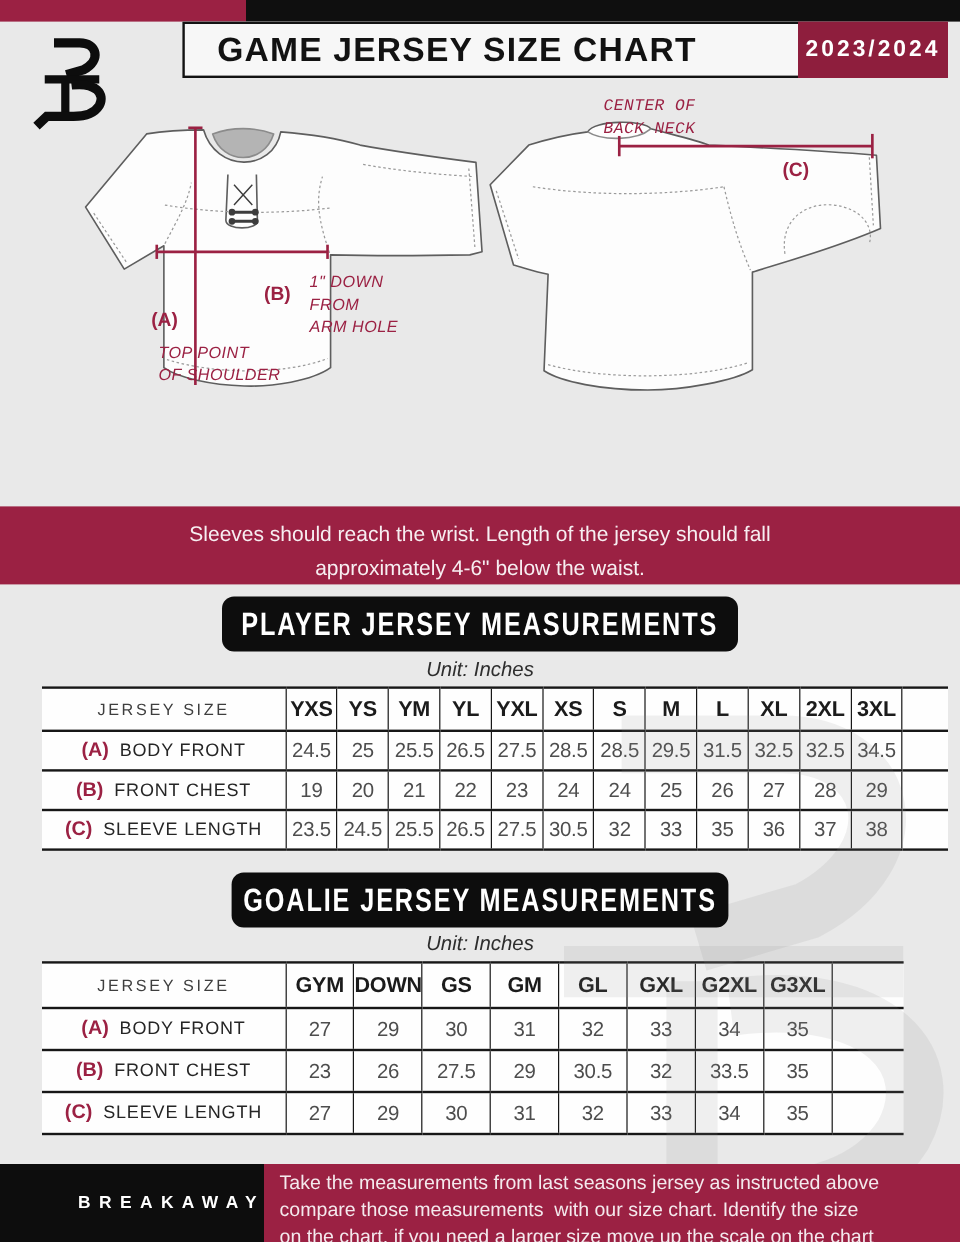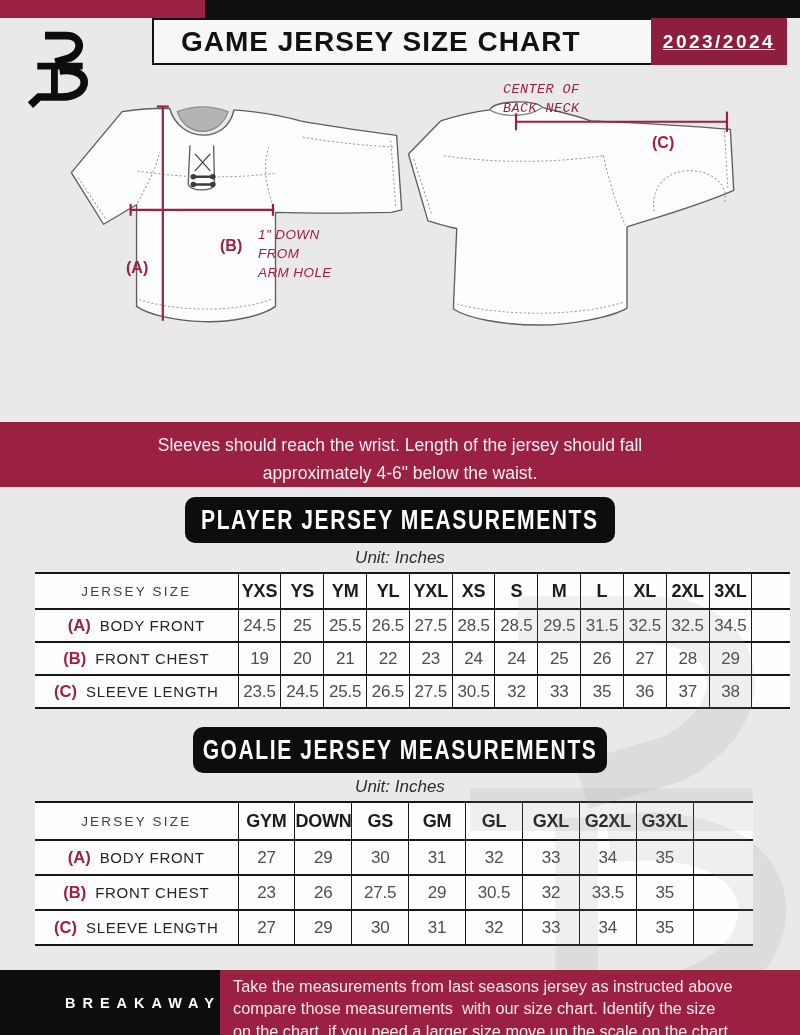--- a/index.html
+++ b/index.html
@@ -7,23 +7,23 @@
   .page { position:relative; width:800px; height:1035px; margin:0 auto;
           background:#e9e9e9; overflow:hidden; }
 
   
   .strip-maroon { position:absolute; left:0; top:0; width:205px; height:18px; background:#9b2143; }
   .strip-black  { position:absolute; left:205px; top:0; width:595px; height:18px; background:#0f0f0f; }
   .title-box { position:absolute; left:128px; top:18px; width:523px; height:47px;
                background:#f7f7f7; border:2px solid #121212; display:flex; align-items:center;margin-left:24px; }
   .title-box h1 { font-size:28px; font-weight:800; color:#121212; letter-spacing:1px;
                   padding-left:27px; white-space:nowrap; }
-  .year-box { position:absolute; left:651px; top:18px; width:136px; height:47px;
+  .year-box { position:absolute; left:665px; top:18px; width:125px; height:47px;
               background:#8e1e3d; color:#fff; display:flex; align-items:center; justify-content:center;
-              font-size:19px; font-weight:700; letter-spacing:2.5px;text-decoration:underline; }
+              font-size:19px; font-weight:700; letter-spacing:2.5px; }
   .brand-logo { position:absolute; left:20px; top:22px; color:#0d0d0d; }
 
   
   .diagram-svg { position:absolute; left:0; top:65px; z-index:1; }
   .anno { position:absolute; color:#9b2143; z-index:2; }
   .anno .key { font-weight:800; font-size:16px; font-style:normal; }
   .anno-lines { font-style:italic; font-size:13.5px; font-weight:500; line-height:1.4; letter-spacing:.4px; }
 
   
   .instruction-banner { position:absolute; left:0; top:422px; width:800px; height:65px;
@@ -154,20 +154,24 @@
     <g stroke="#9b2143" stroke-width="2.6" fill="none">
       <path d="M537,132 H786"></path>
         <path d="M537,122 V142"></path>
         <path d="M786,120 V144"></path>
     </g>
   </svg>
 
   <div class="anno" style="left:126px; top:259px;">
     <span class="key">(A)</span>
   </div>
+  <div class="anno anno-lines" style="left:132px; top:285px;">
+    <div>TOP POINT</div>
+    <div>OF SHOULDER</div>
+  </div>
   <div class="anno" style="left:220px; top:237px;">
     <span class="key">(B)</span>
   </div>
   <div class="anno anno-lines" style="left:258px; top:226px;">
     <div>1" DOWN</div>
     <div>FROM</div>
     <div>ARM HOLE</div>
   </div>
   <div class="anno anno-lines" style="left:503px; top:81px;font-family:Liberation Mono, monospace;">
     <div>CENTER OF</div>

